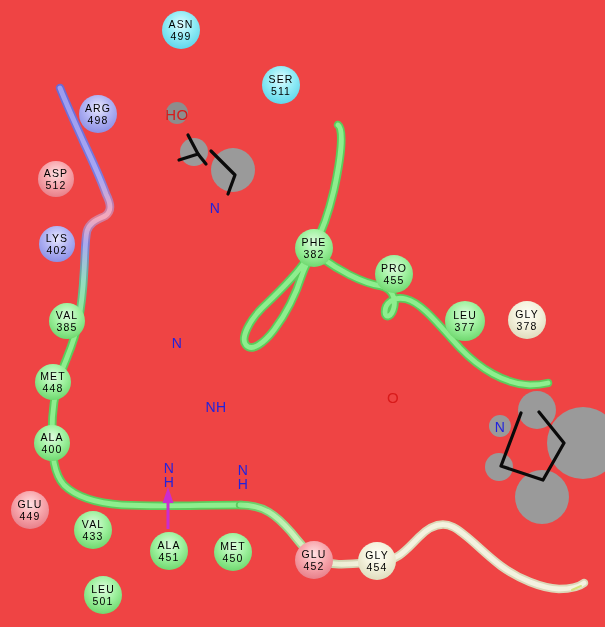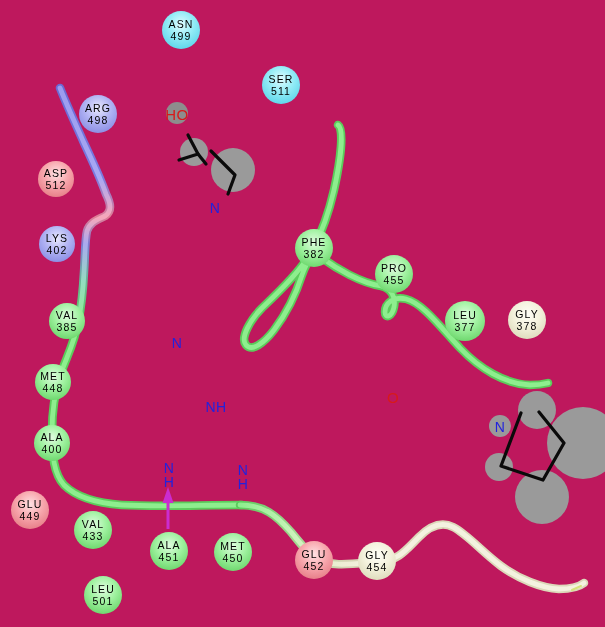--- a/index.html
+++ b/index.html
@@ -1,16 +1,16 @@
 <!DOCTYPE html>
 <html><head>
 <meta charset="utf-8">
 <style>
   html,body{margin:0;padding:0;background:#000;}
-  .stage{position:relative;width:605px;height:627px;background:#be185d;overflow:hidden;}
+  .stage{position:relative;width:605px;height:627px;background:#ef4444;overflow:hidden;}
   svg{display:block;}
   text{font-family:"Liberation Sans","DejaVu Sans",sans-serif;}
   .res-label{font-size:10.5px;letter-spacing:1.1px;fill:#000;text-anchor:middle;}
   .atom-blue{fill:#2222dd;font-size:14px;text-anchor:middle;letter-spacing:0.5px;}
   .atom-red{fill:#d81a1a;font-size:15px;text-anchor:middle;letter-spacing:0.5px;}
 </style>
 </head>
 <body>
 
 <div class="stage">

